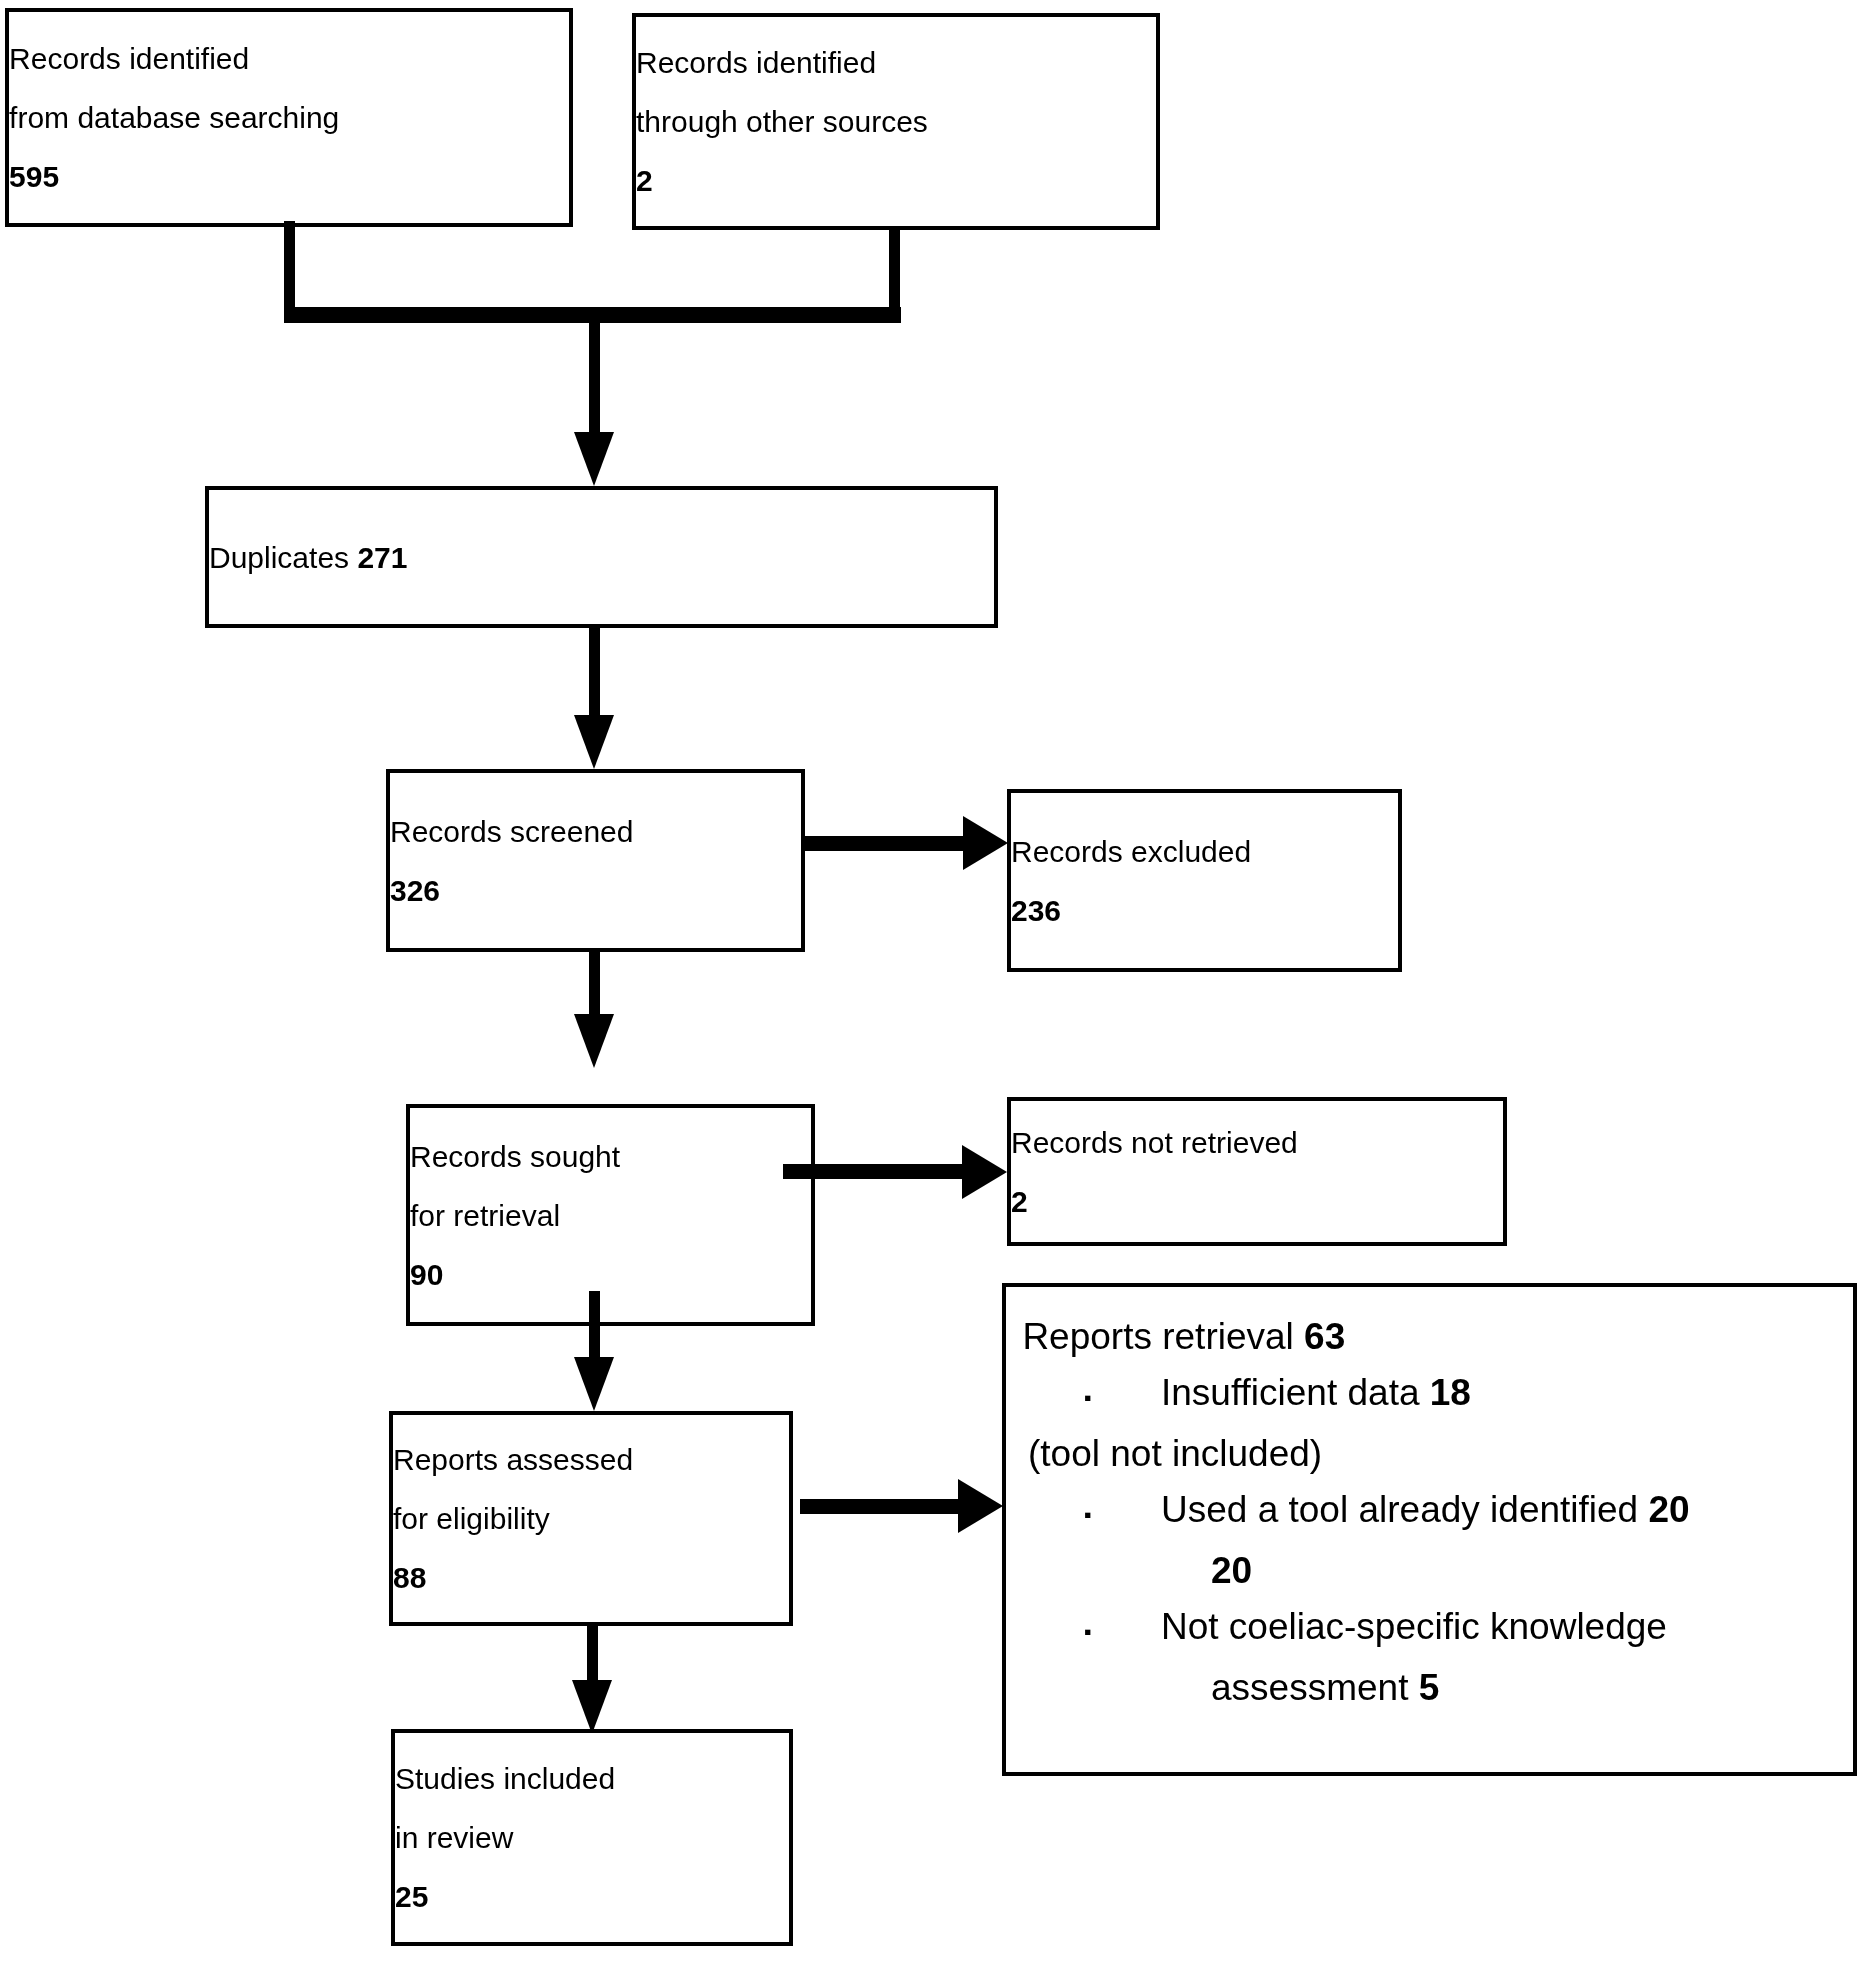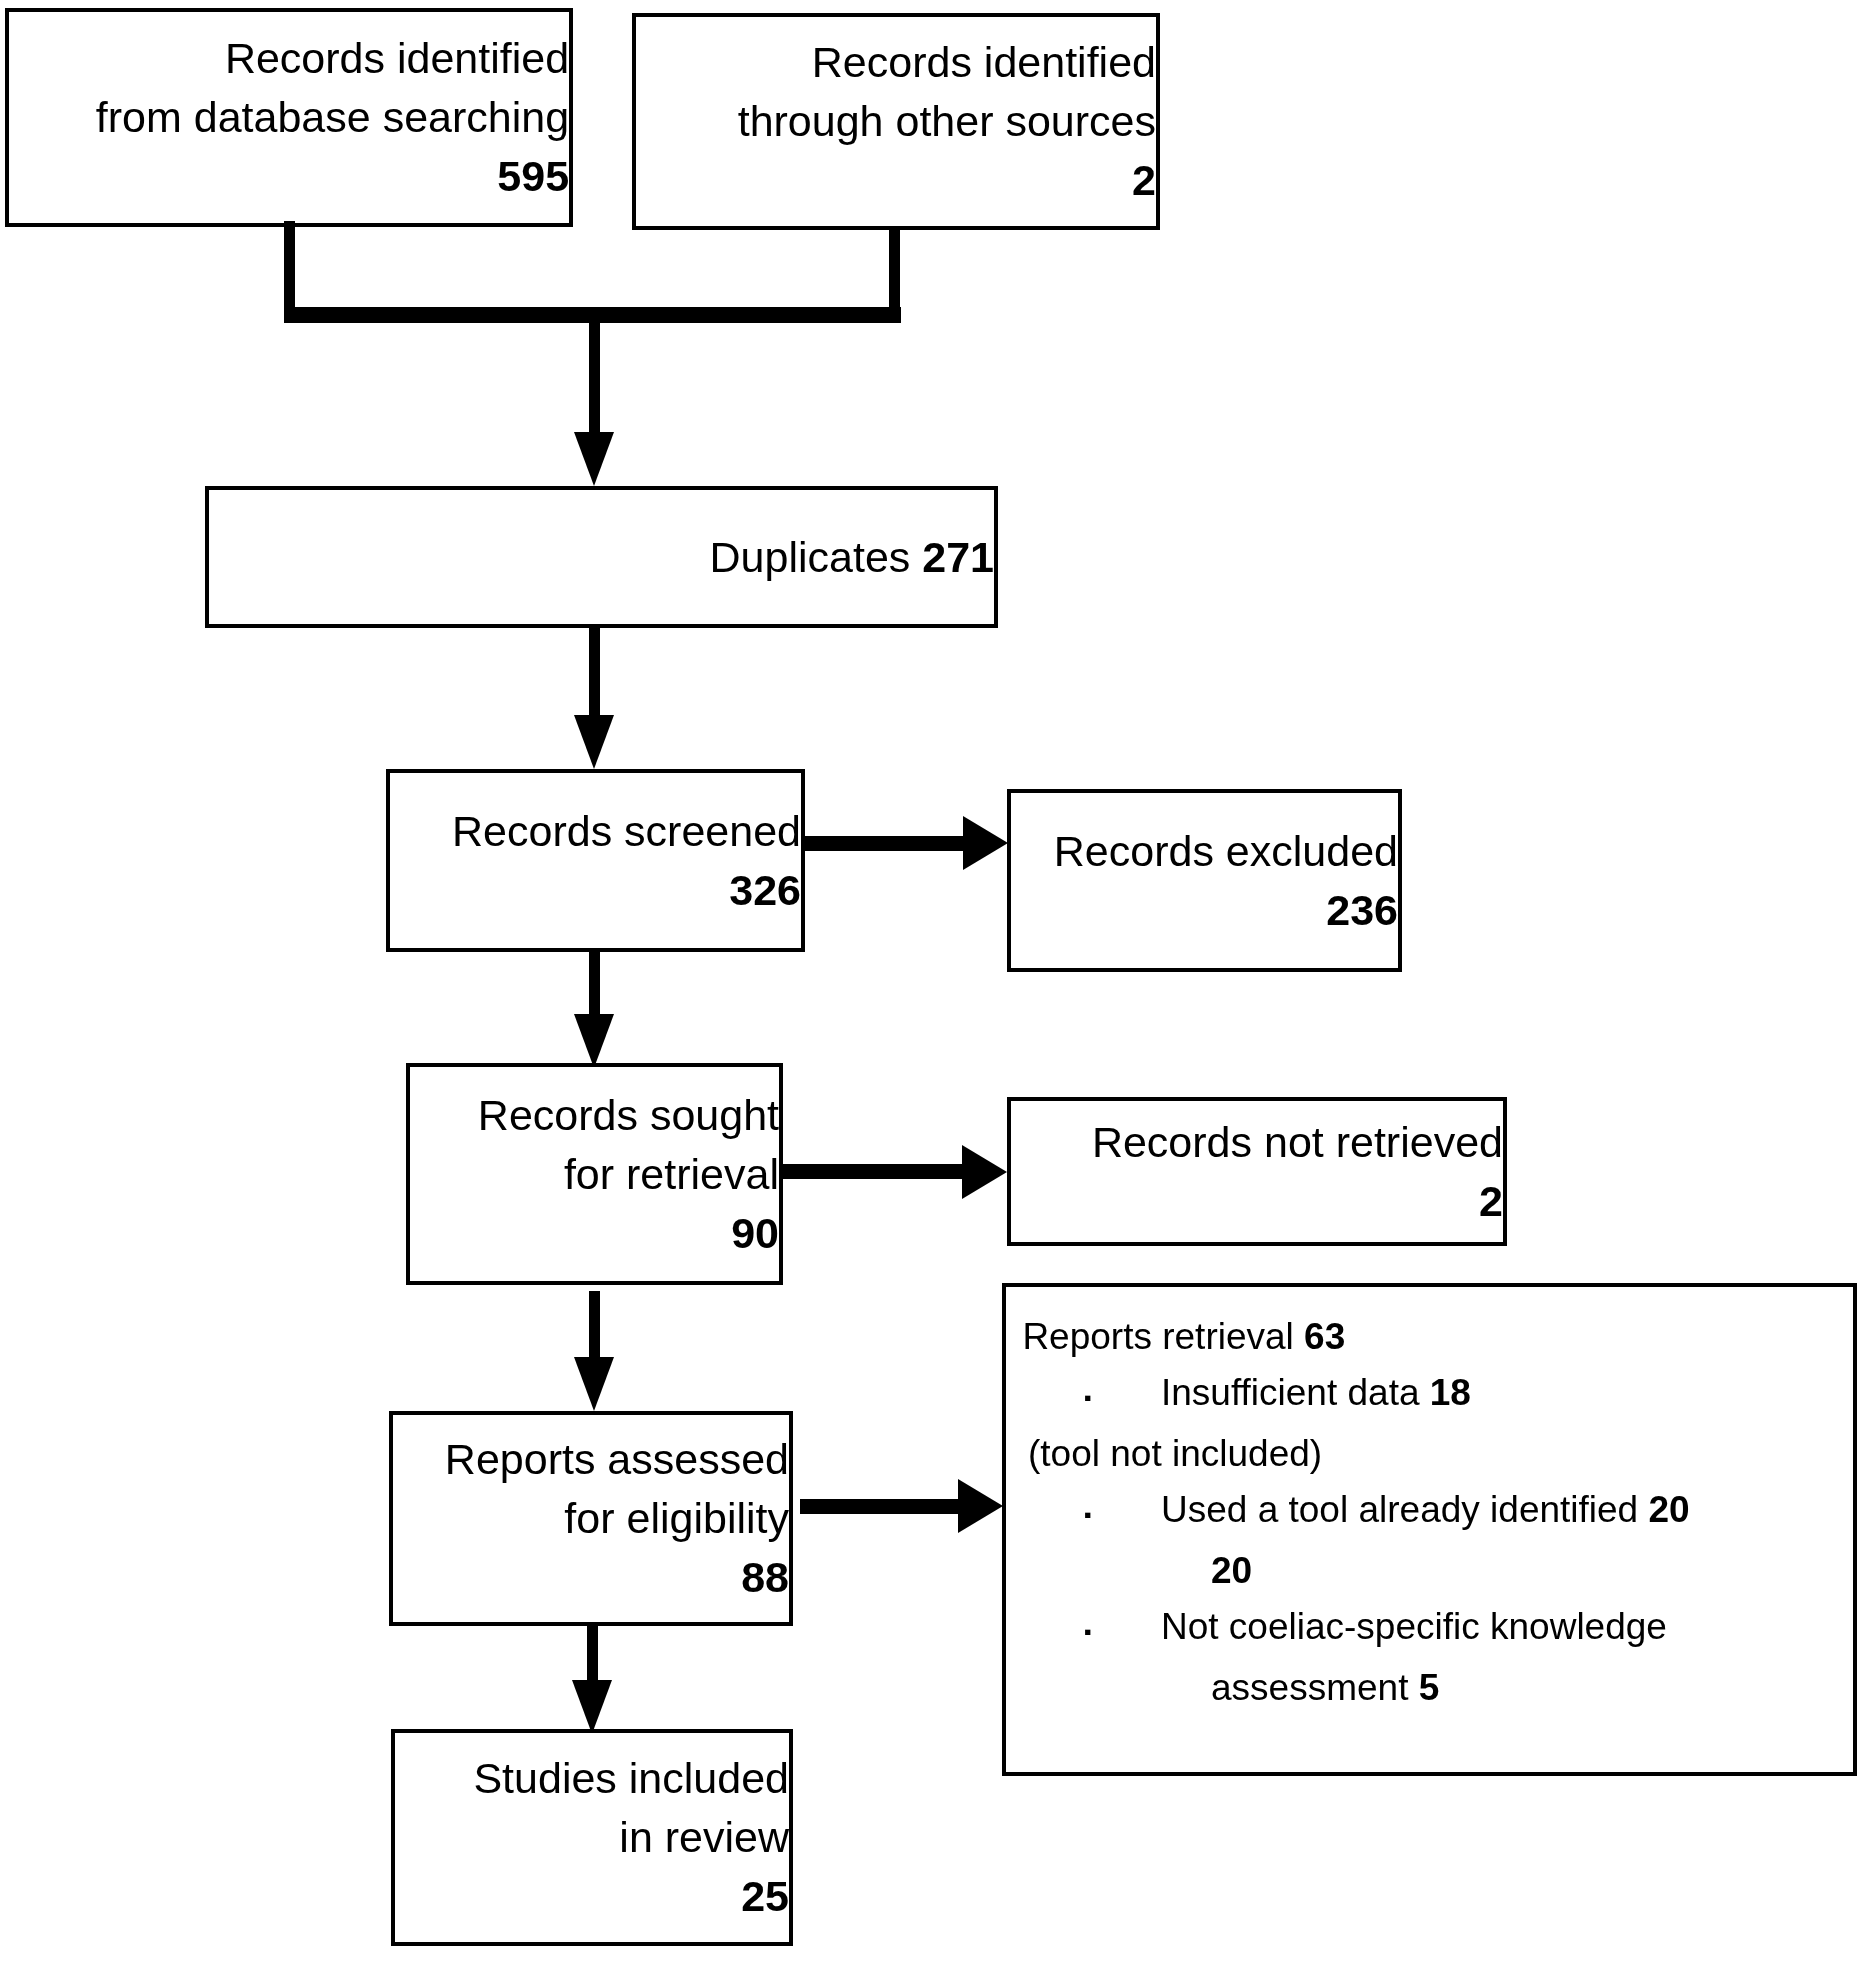--- a/index.html
+++ b/index.html
@@ -14,23 +14,23 @@
   }
   
   .node{
     position:absolute;
     box-sizing:border-box;
     border:4.6px solid #000000;
     background:#ffffff;
     display:flex;
     flex-direction:column;
     justify-content:center;
-    align-items:flex-end;
+    align-items:flex-start;
     text-align:center;
-    font-size:43px;
+    font-size:30px;
     line-height:59px;
   }
   .node .ln{white-space:nowrap;}
   .num{font-weight:700;}
   
   .conn{position:absolute;background:#000000;}
   .tri-down{
     position:absolute;width:0;height:0;
     border-left:20.5px solid transparent;
     border-right:20.5px solid transparent;
@@ -97,21 +97,21 @@
   <div class="tri-right" style="left:963px;top:816px;"></div>
 
   <div class="node" style="left:1007px;top:769px;width:395px;height:183px;margin-top:20px;">
     <div class="ln">Records excluded</div>
     <div class="ln num">236</div>
   </div>
 
   <div class="conn" style="left:589px;top:952px;width:11.2px;height:63px;"></div>
   <div class="tri-down" style="left:574px;top:1014px;"></div>
 
-  <div class="node" style="left:406px;top:1063px;width:377px;height:222px;padding-left:26px;">
+  <div class="node" style="left:406px;top:1104px;width:409px;height:222px;">
     <div class="ln">Records sought</div>
     <div class="ln">for retrieval</div>
     <div class="ln num">90</div>
   </div>
 
   <div class="conn" style="left:783px;top:1164px;width:179px;height:15.3px;"></div>
   <div class="tri-right" style="left:962px;top:1145px;"></div>
 
   <div class="node" style="left:1007px;top:1097px;width:500px;height:149px;">
     <div class="ln">Records not retrieved</div>

